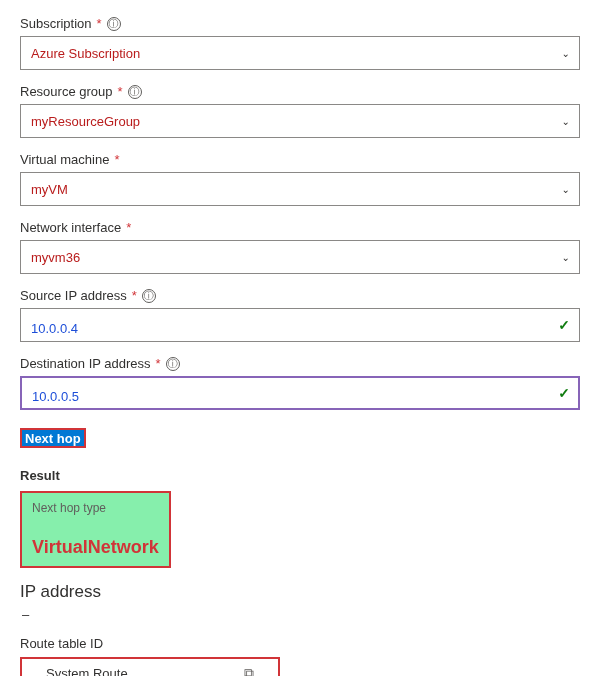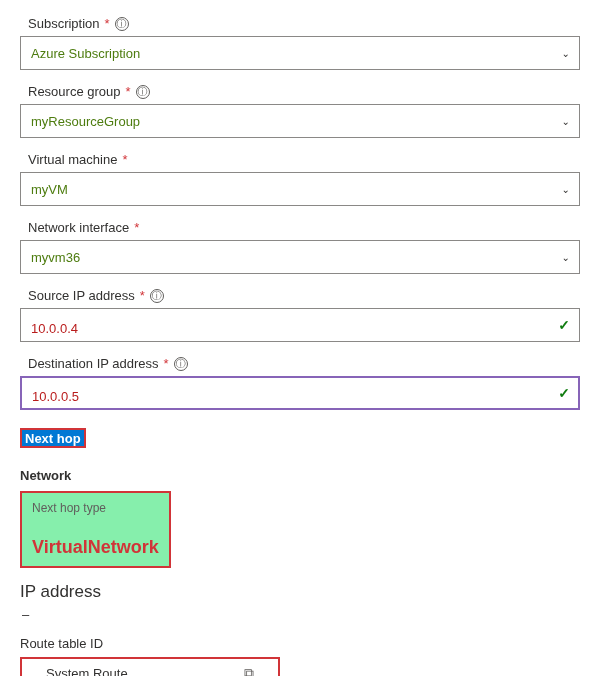--- a/index.html
+++ b/index.html
@@ -22,21 +22,20 @@
       margin-bottom: 14px;
     }
 
     .field-label {
       display: flex;
       align-items: center;
       gap: 5px;
       margin-bottom: 5px;
       font-size: 13px;
       color: #323130;
-      margin-left: 8px;
     }
 
     .required-star {
       color: #d13438;
       font-size: 13px;
     }
 
     .info-icon {
       width: 14px;
       height: 14px;
@@ -57,21 +56,21 @@
     }
 
     .dropdown-select {
       width: 100%;
       padding: 6px 32px 6px 10px;
       border: 1px solid #8a8886;
       background: #fff;
       appearance: none;
       -webkit-appearance: none;
       font-size: 13px;
-      color: #4d7c0f;
+      color: #b91c1c;
       cursor: pointer;
       height: 34px;
     }
 
     .chevron-icon {
       position: absolute;
       right: 10px;
       top: 50%;
       transform: translateY(-50%);
       pointer-events: none;
@@ -83,21 +82,21 @@
       position: relative;
       width: 100%;
     }
 
     .text-input {
       width: 100%;
       padding: 12px 32px 6px 10px;
       border: 1px solid #8a8886;
       background: #fff;
       font-size: 13px;
-      color: #b91c1c;
+      color: #1d4ed8;
       height: 34px;
     }
 
     .text-input.active-border {
       border: 2px solid #8764b8;
     }
 
     .check-icon {
       position: absolute;
       right: 10px;
@@ -292,21 +291,21 @@
     <input type="text" class="text-input active-border" value="10.0.0.5" style="">
     <span class="check-icon">✓</span>
   </div>
 </div>
 
 
 <button class="next-hop-btn">Next hop</button>
 
 
 <div class="result-section">
-  <div class="result-title">Network</div>
+  <div class="result-title">Result</div>
   <div class="result-box">
     <div class="result-box-label">Next hop type</div>
     <div class="result-box-value">VirtualNetwork</div>
   </div>
 </div>
 
 
 <div class="ip-section">
   <div class="ip-label">IP address</div>
   <div class="ip-value">–</div>

